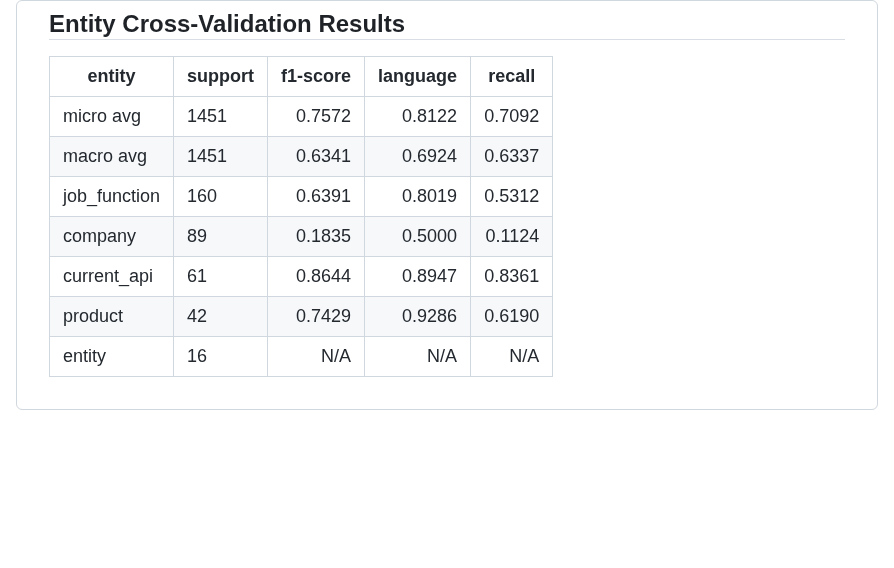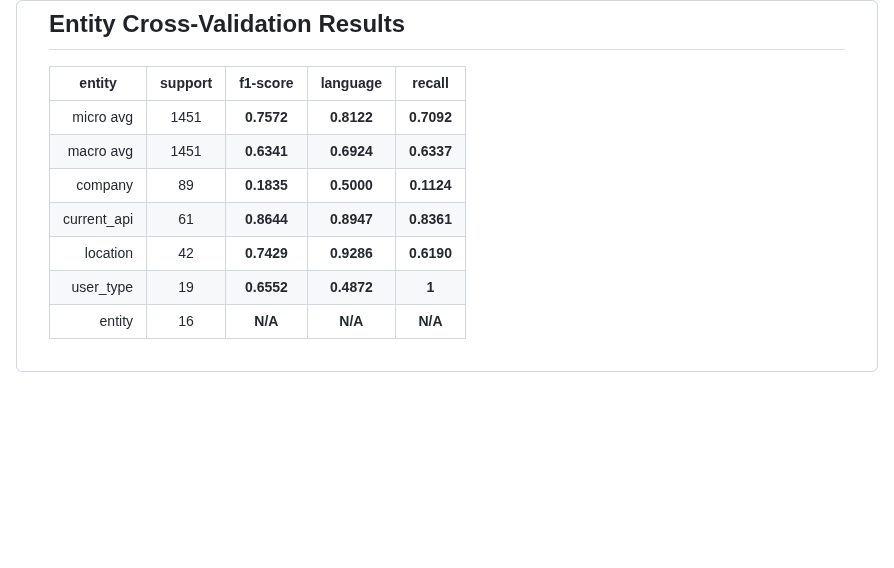--- a/index.html
+++ b/index.html
@@ -22,56 +22,54 @@
       padding: 0;
       background: #ffffff;
     }
     .content {
       padding: 8px 32px 32px 32px;
     }
     h2.heading {
       font-size: 24px;
       font-weight: 600;
       line-height: 1.25;
-      padding-bottom: 10px;
       border-bottom: 1px solid #d8dee4;
       margin-bottom: 16px;
       color: #1f2328;
     }
     table {
       border-collapse: collapse;
-      font-size: 14px;
+      font-size: 18px;
       display: block;
       width: fit-content;
     }
     th, td {
       border: 1px solid #d0d7de;
       padding: 6px 13px;
       line-height: 1.5;
     }
     th {
       font-weight: 600;
       text-align: center;
       background: #ffffff;
     }
     tbody tr:nth-child(even) {
       background-color: #f6f8fa;
     }
     tbody tr:nth-child(odd) {
       background-color: #ffffff;
     }
     td.col-entity {
-      text-align: right;
+      text-align: left;
     }
     td.col-support {
-      text-align: center;
+      text-align: left;
     }
     td.col-f1, td.col-precision, td.col-recall {
-      text-align: center;
-      font-weight: bold;
+      text-align: right;
     }
   </style>
 </head>
 <body>
 
 <div class="container">
   <div class="content">
     <h2 class="heading">Entity Cross-Validation Results</h2>
     <table>
       <thead>
@@ -92,46 +90,46 @@
             <td class="col-recall">0.7092</td>
           </tr>
           <tr>
             <td class="col-entity">macro avg</td>
             <td class="col-support">1451</td>
             <td class="col-f1">0.6341</td>
             <td class="col-precision">0.6924</td>
             <td class="col-recall">0.6337</td>
           </tr>
           <tr>
+            <td class="col-entity">job_function</td>
+            <td class="col-support">160</td>
+            <td class="col-f1">0.6391</td>
+            <td class="col-precision">0.8019</td>
+            <td class="col-recall">0.5312</td>
+          </tr>
+          <tr>
             <td class="col-entity">company</td>
             <td class="col-support">89</td>
             <td class="col-f1">0.1835</td>
             <td class="col-precision">0.5000</td>
             <td class="col-recall">0.1124</td>
           </tr>
           <tr>
             <td class="col-entity">current_api</td>
             <td class="col-support">61</td>
             <td class="col-f1">0.8644</td>
             <td class="col-precision">0.8947</td>
             <td class="col-recall">0.8361</td>
           </tr>
           <tr>
-            <td class="col-entity">location</td>
+            <td class="col-entity">product</td>
             <td class="col-support">42</td>
             <td class="col-f1">0.7429</td>
             <td class="col-precision">0.9286</td>
             <td class="col-recall">0.6190</td>
-          </tr>
-          <tr>
-            <td class="col-entity">user_type</td>
-            <td class="col-support">19</td>
-            <td class="col-f1">0.6552</td>
-            <td class="col-precision">0.4872</td>
-            <td class="col-recall">1</td>
           </tr>
           <tr>
             <td class="col-entity">entity</td>
             <td class="col-support">16</td>
             <td class="col-f1">N/A</td>
             <td class="col-precision">N/A</td>
             <td class="col-recall">N/A</td>
           </tr>
         </tbody>
     </table>

